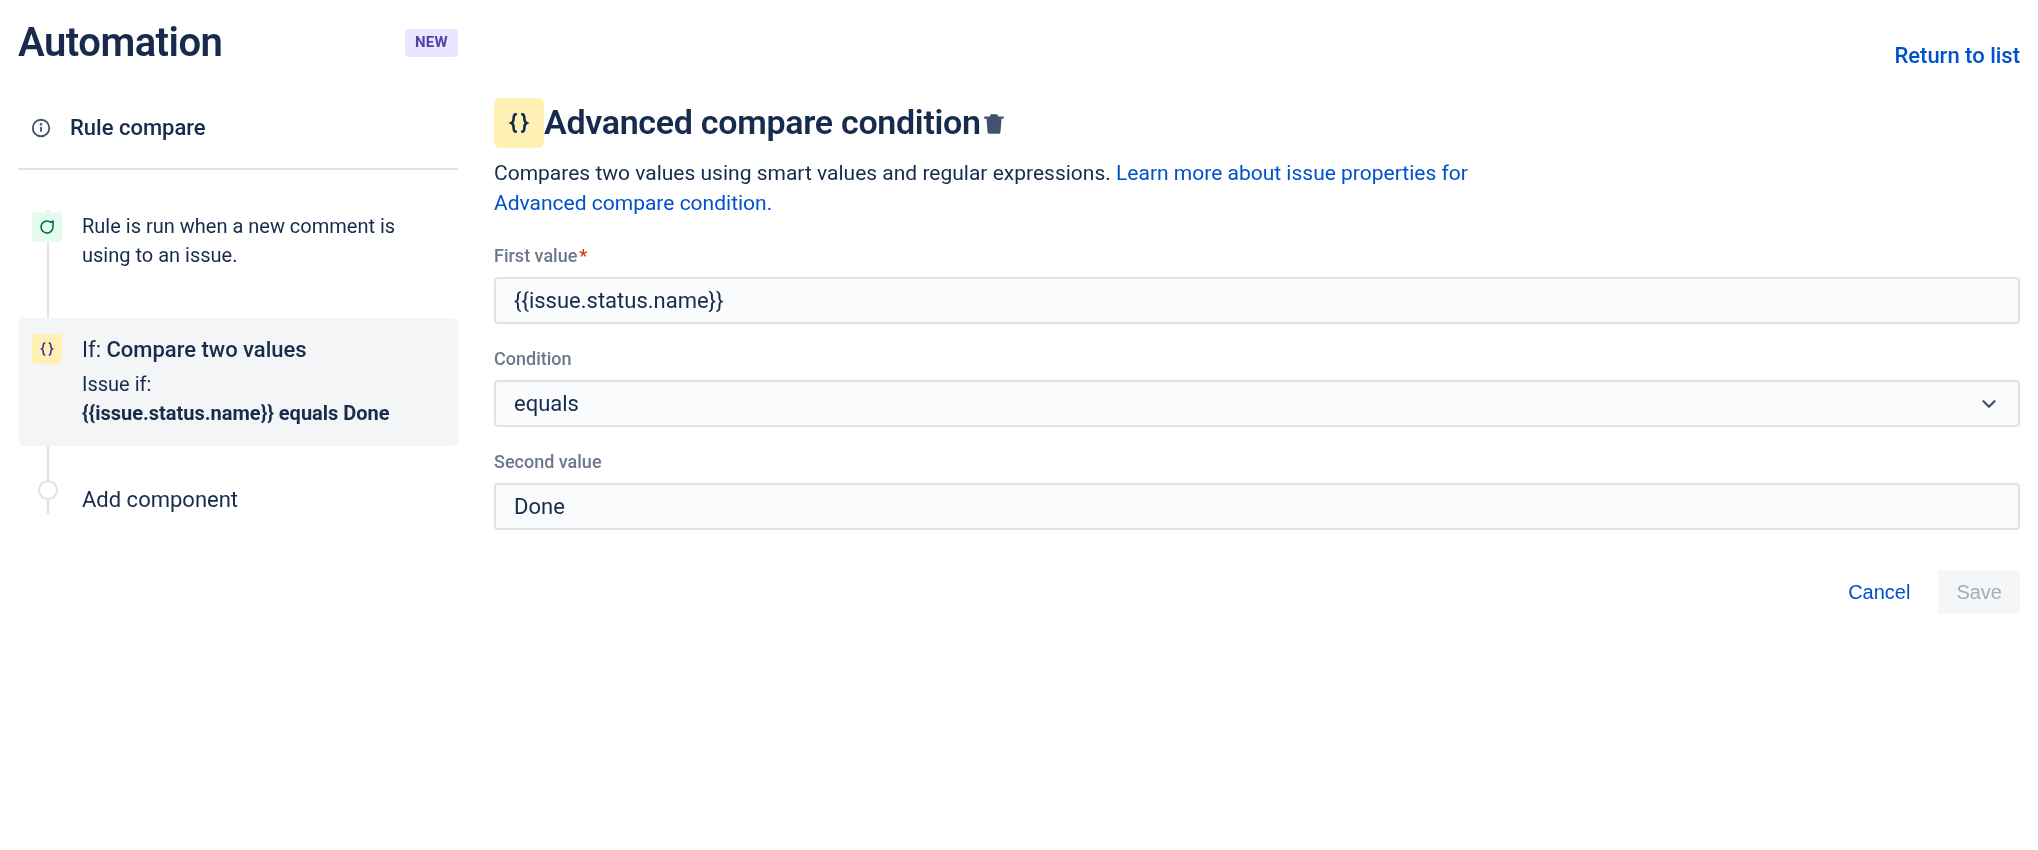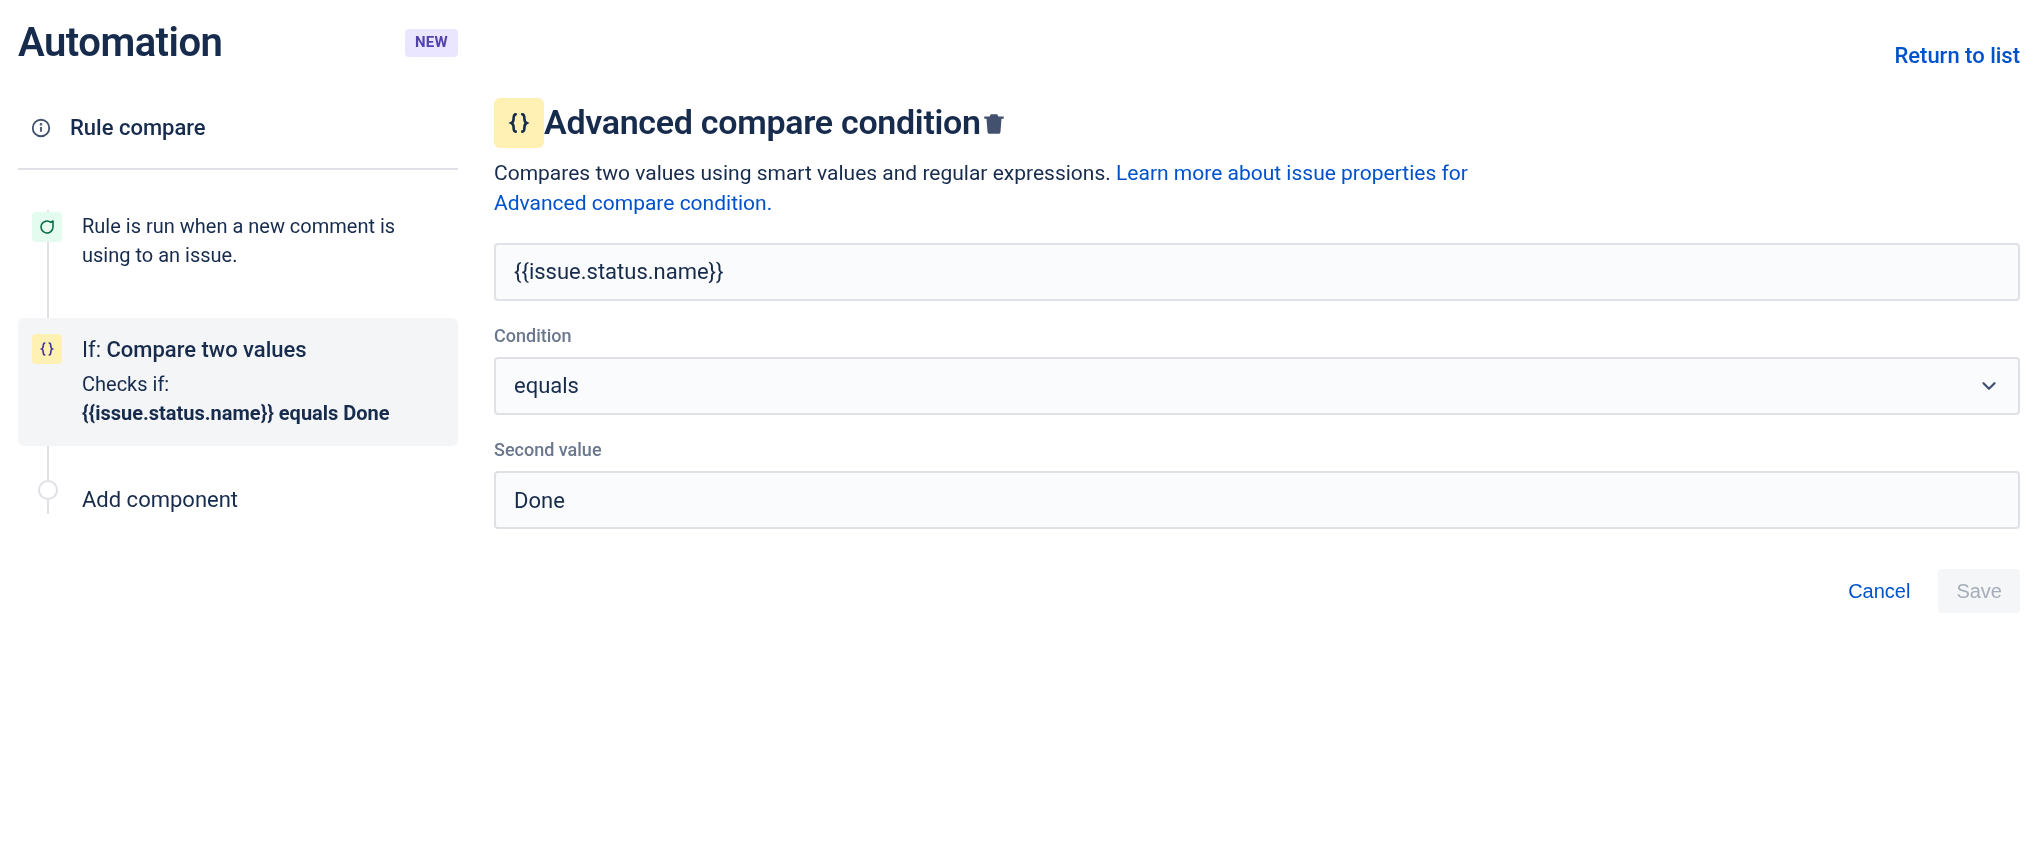--- a/index.html
+++ b/index.html
@@ -112,21 +112,21 @@
     display:flex;align-items:center;justify-content:center;
   }
   .hdr h2{margin:0;font-size:34px;font-weight:600;letter-spacing:-0.3px;}
   .trash{color:var(--ink-700);width:26px;height:26px;cursor:pointer;}
   .subtext{font-size:21px;color:var(--ink-900);margin:0 0 24px 0;max-width:1060px;}
   .subtext a{color:var(--blue);text-decoration:none;}
   .field{margin-bottom:22px;}
   .label{font-size:18px;color:var(--ink-500);font-weight:500;margin-bottom:8px;display:block;}
   .req{color:var(--red);margin-left:2px;}
   .input, .select{
-    width:100%;height:58px;
+    width:100%;height:47px;
     background:#FAFBFC;
     border:2px solid var(--line);
     border-radius:4px;
     font-size:22px;
     color:var(--ink-900);
     padding:0 18px;
     font-family:inherit;
   }
   .select{
     display:flex;align-items:center;justify-content:space-between;
@@ -183,21 +183,21 @@
           <span class="iconbox yellow">
             <svg viewBox="0 0 24 24" width="18" height="18" fill="none" stroke="currentColor" stroke-width="2.2" stroke-linecap="round">
               <path d="M9 4C7 4 7 6 7 8s0 3-2 4c2 1 2 2 2 4s0 4 2 4"></path>
               <path d="M15 4c2 0 2 2 2 4s0 3 2 4c-2 1-2 2-2 4s0 4-2 4"></path>
             </svg>
           </span>
           <p class="step-title">
             <span class="prefix">If: </span><span>Compare two values</span>
           </p>
           <p class="step-desc">
-            <span>Checks if:</span><br>
+            <span>Issue if:</span><br>
             <span class="bold">{{issue.status.name}} equals Done</span>
           </p>
         </div>
 
         <div class="add">
           <span class="circle"></span>
           <a href="#">Add component</a>
         </div>
       </div>
     </aside>
@@ -216,20 +216,23 @@
             <path d="M5 7h14l-1 13a2 2 0 0 1-2 2H8a2 2 0 0 1-2-2L5 7zm4-3h6l1 2H8l1-2zM3 6h18v2H3V6z"></path>
           </svg>
         </span>
       </div>
 
       <p class="subtext">
         <span>Compares two values using smart values and regular expressions. </span><a href="#">Learn more about issue properties for Advanced compare condition.</a>
       </p>
 
       <div class="field">
+        <label class="label">
+          <span>First value</span><span class="req">*</span>
+        </label>
         <input class="input" type="text" value="{{issue.status.name}}" style="">
       </div>
 
       <div class="field">
         <label class="label">Condition</label>
         <div class="select">
           <span>equals</span>
           <span class="chev">
             <svg viewBox="0 0 24 24" width="22" height="22" fill="none" stroke="currentColor" stroke-width="2.5" stroke-linecap="round" stroke-linejoin="round">
               <polyline points="6 9 12 15 18 9"></polyline>

